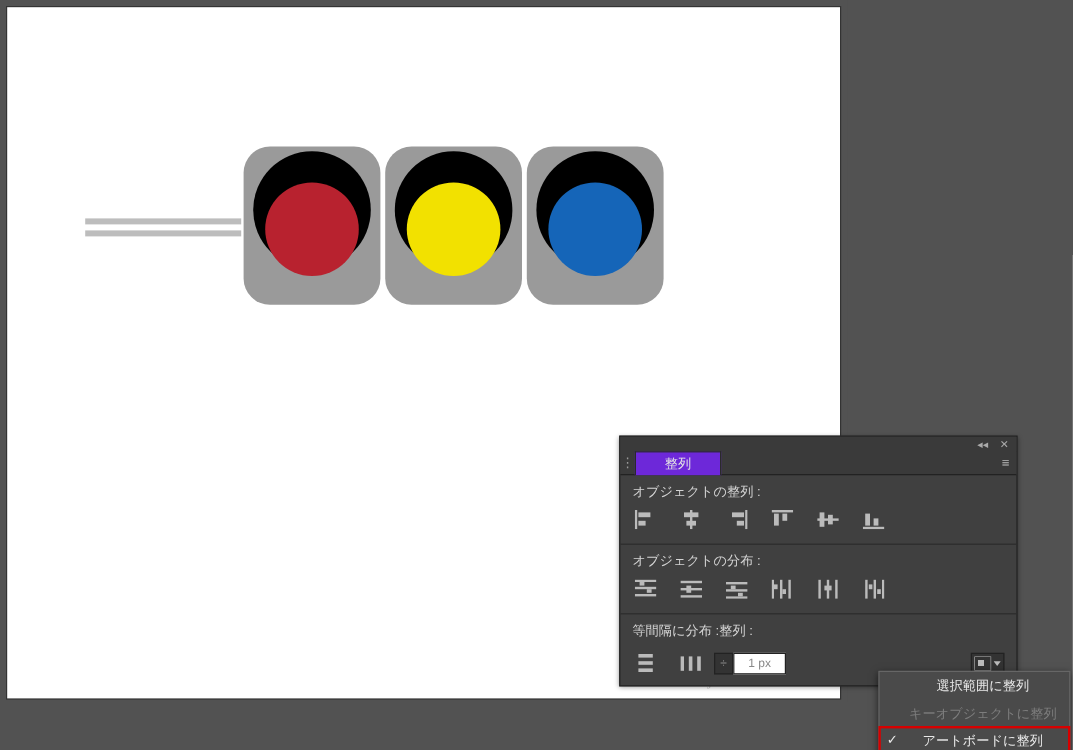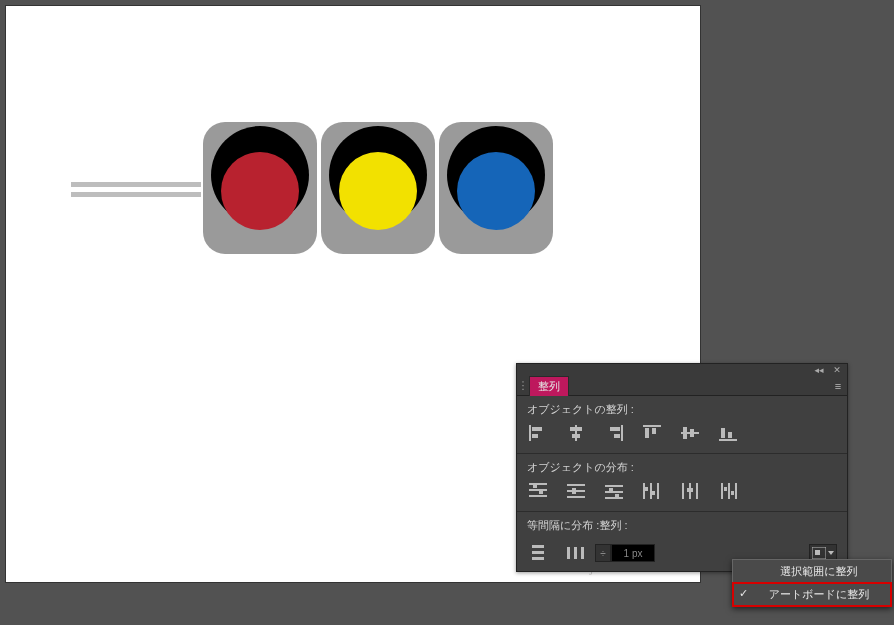--- a/index.html
+++ b/index.html
@@ -131,23 +131,23 @@
     border-bottom: 1px solid #222;
     height: 20px;
   }
   .tab-handle {
     width: 12px; height: 20px;
     display: flex; align-items:center; justify-content:center;
     color:#999;
     cursor: pointer;
   }
   .tab {
-    background: #be185d;
+    background: #6d28d9;
     color: #e4e4e4;
-    padding: 2px 8px;
+    padding: 2px 24px;
     font-size: 11px;
     border: 1px solid #2a2a2a;
     border-bottom: none;
     cursor: pointer;
   }
   .tabs .menu-btn {
     margin-left: auto;
     width: 18px; height: 20px;
     display: flex; align-items:center; justify-content:center;
     color:#bbb;
@@ -192,21 +192,21 @@
   .spacer-input .link-ic {
     width: 16px; height: 18px;
     background:#333;
     border:1px solid #222;
     display:inline-flex;align-items:center;justify-content:center;
     color:#888; font-size:10px;
     margin-right:0;
   }
   .spacer-input input {
     width: 44px; height: 18px;
-    background:#000000;
+    background:#ffffff;
     border:1px solid #222;
     color:#888;
     text-align:center;
     font-size:10px;
   }
 
   .dist-right {
     margin-left: auto;
     display:flex;
     flex-direction: column;
@@ -438,14 +438,15 @@
         <svg width="6" height="12">
             <path d="M0 4 L6 4 L3 8 Z" fill="#bbb"></path>
           </svg>
       </div>
     </div>
   </div>
 </div>
 
 <div class="dropdown">
   <div class="dropdown-item">選択範囲に整列</div>
+  <div class="dropdown-item disabled">キーオブジェクトに整列</div>
   <div class="dropdown-item checked highlight">アートボードに整列</div>
 </div>
 
 </body></html>

